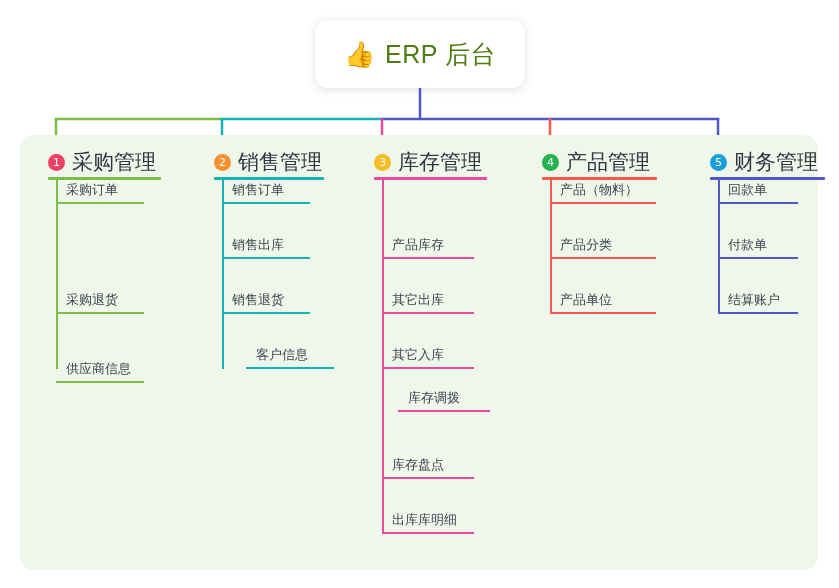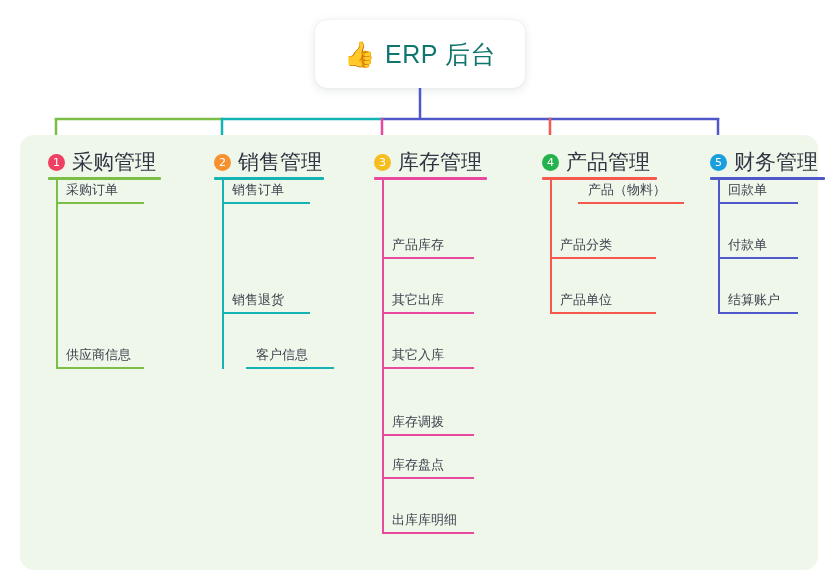--- a/index.html
+++ b/index.html
@@ -32,21 +32,21 @@
     gap: 10px;
     box-sizing: border-box;
   }
   #root-emoji {
     font-size: 25px;
     line-height: 1;
     font-family: "DejaVu Sans", sans-serif;
   }
   #root-title {
     font-size: 25px;
-    color: #0f766e;
+    color: #4d7c0f;
     letter-spacing: 0.5px;
     white-space: nowrap;
   }
 
   
   #panel {
     position: absolute;
     left: 20px;
     top: 135px;
     width: 798px;
@@ -145,36 +145,44 @@
       <div class="col-header" style="left: 14px;">
         <span class="badge" style="background: rgb(239, 63, 99);">1</span>
         <span class="col-title">采购管理</span>
       </div>
       <div class="col-underline" style="width: 113px; background: rgb(124, 191, 70);"></div>
       <div class="spine" style="left: 22px; height: 189px; background: rgb(124, 191, 70);"></div>
       <div class="leaf" style="top: 44px; width: 88px; height: 25px;">
         <span class="leaf-label">采购订单</span>
         <div class="leaf-underline" style="width: 88px; background: rgb(124, 191, 70);"></div>
       </div>
-      <div class="leaf" style="top: 209px; width: 88px; height: 25px;">
+      <div class="leaf" style="top: 154px; width: 88px; height: 25px;">
+        <span class="leaf-label">采购退货</span>
+        <div class="leaf-underline" style="width: 88px; background: rgb(124, 191, 70);"></div>
+      </div>
+      <div class="leaf" style="top: 223px; width: 88px; height: 25px;">
         <span class="leaf-label">供应商信息</span>
         <div class="leaf-underline" style="width: 88px; background: rgb(124, 191, 70);"></div>
       </div>
     </div>
     <div class="column" style="left: 180px; width: 150px; height: 435px;">
       <div class="col-header" style="left: 14px;">
         <span class="badge" style="background: rgb(247, 145, 47);">2</span>
         <span class="col-title">销售管理</span>
       </div>
       <div class="col-underline" style="width: 110px; background: rgb(21, 180, 180);"></div>
       <div class="spine" style="left: 22px; height: 189px; background: rgb(21, 180, 180);"></div>
       <div class="leaf" style="top: 44px; width: 88px; height: 25px;">
         <span class="leaf-label">销售订单</span>
         <div class="leaf-underline" style="width: 88px; background: rgb(21, 180, 180);"></div>
       </div>
+      <div class="leaf" style="top: 99px; width: 88px; height: 25px;">
+        <span class="leaf-label">销售出库</span>
+        <div class="leaf-underline" style="width: 88px; background: rgb(21, 180, 180);"></div>
+      </div>
       <div class="leaf" style="top: 154px; width: 88px; height: 25px;">
         <span class="leaf-label">销售退货</span>
         <div class="leaf-underline" style="width: 88px; background: rgb(21, 180, 180);"></div>
       </div>
       <div class="leaf" style="top: 209px; width: 88px; height: 25px; margin-left: 24px;">
         <span class="leaf-label">客户信息</span>
         <div class="leaf-underline" style="width: 88px; background: rgb(21, 180, 180);"></div>
       </div>
     </div>
     <div class="column" style="left: 340px; width: 155px; height: 435px;">
@@ -189,41 +197,41 @@
         <div class="leaf-underline" style="width: 92px; background: rgb(232, 72, 158);"></div>
       </div>
       <div class="leaf" style="top: 99px; width: 92px; height: 25px;">
         <span class="leaf-label">产品库存</span>
         <div class="leaf-underline" style="width: 92px; background: rgb(232, 72, 158);"></div>
       </div>
       <div class="leaf" style="top: 209px; width: 92px; height: 25px;">
         <span class="leaf-label">其它入库</span>
         <div class="leaf-underline" style="width: 92px; background: rgb(232, 72, 158);"></div>
       </div>
-      <div class="leaf" style="top: 276px; width: 92px; height: 25px;">
+      <div class="leaf" style="top: 252px; width: 92px; height: 25px; margin-left: 16px;">
         <span class="leaf-label">库存调拨</span>
         <div class="leaf-underline" style="width: 92px; background: rgb(232, 72, 158);"></div>
       </div>
       <div class="leaf" style="top: 319px; width: 92px; height: 25px;">
         <span class="leaf-label">库存盘点</span>
         <div class="leaf-underline" style="width: 92px; background: rgb(232, 72, 158);"></div>
       </div>
       <div class="leaf" style="top: 374px; width: 92px; height: 25px;">
         <span class="leaf-label">出库库明细</span>
         <div class="leaf-underline" style="width: 92px; background: rgb(232, 72, 158);"></div>
       </div>
     </div>
     <div class="column" style="left: 508px; width: 160px; height: 435px;">
       <div class="col-header" style="left: 14px;">
         <span class="badge" style="background: rgb(36, 178, 76);">4</span>
         <span class="col-title">产品管理</span>
       </div>
       <div class="col-underline" style="width: 115px; background: rgb(245, 89, 78);"></div>
       <div class="spine" style="left: 22px; height: 134px; background: rgb(245, 89, 78);"></div>
-      <div class="leaf" style="top: 44px; width: 106px; height: 25px; margin-left: 28px;">
+      <div class="leaf" style="top: 44px; width: 106px; height: 25px;">
         <span class="leaf-label">产品（物料）</span>
         <div class="leaf-underline" style="width: 106px; background: rgb(245, 89, 78);"></div>
       </div>
       <div class="leaf" style="top: 99px; width: 106px; height: 25px; padding-left: 37px;">
         <span class="leaf-label">产品分类</span>
         <div class="leaf-underline" style="width: 106px; background: rgb(245, 89, 78);"></div>
       </div>
       <div class="leaf" style="top: 154px; width: 106px; height: 25px;">
         <span class="leaf-label">产品单位</span>
         <div class="leaf-underline" style="width: 106px; background: rgb(245, 89, 78);"></div>

